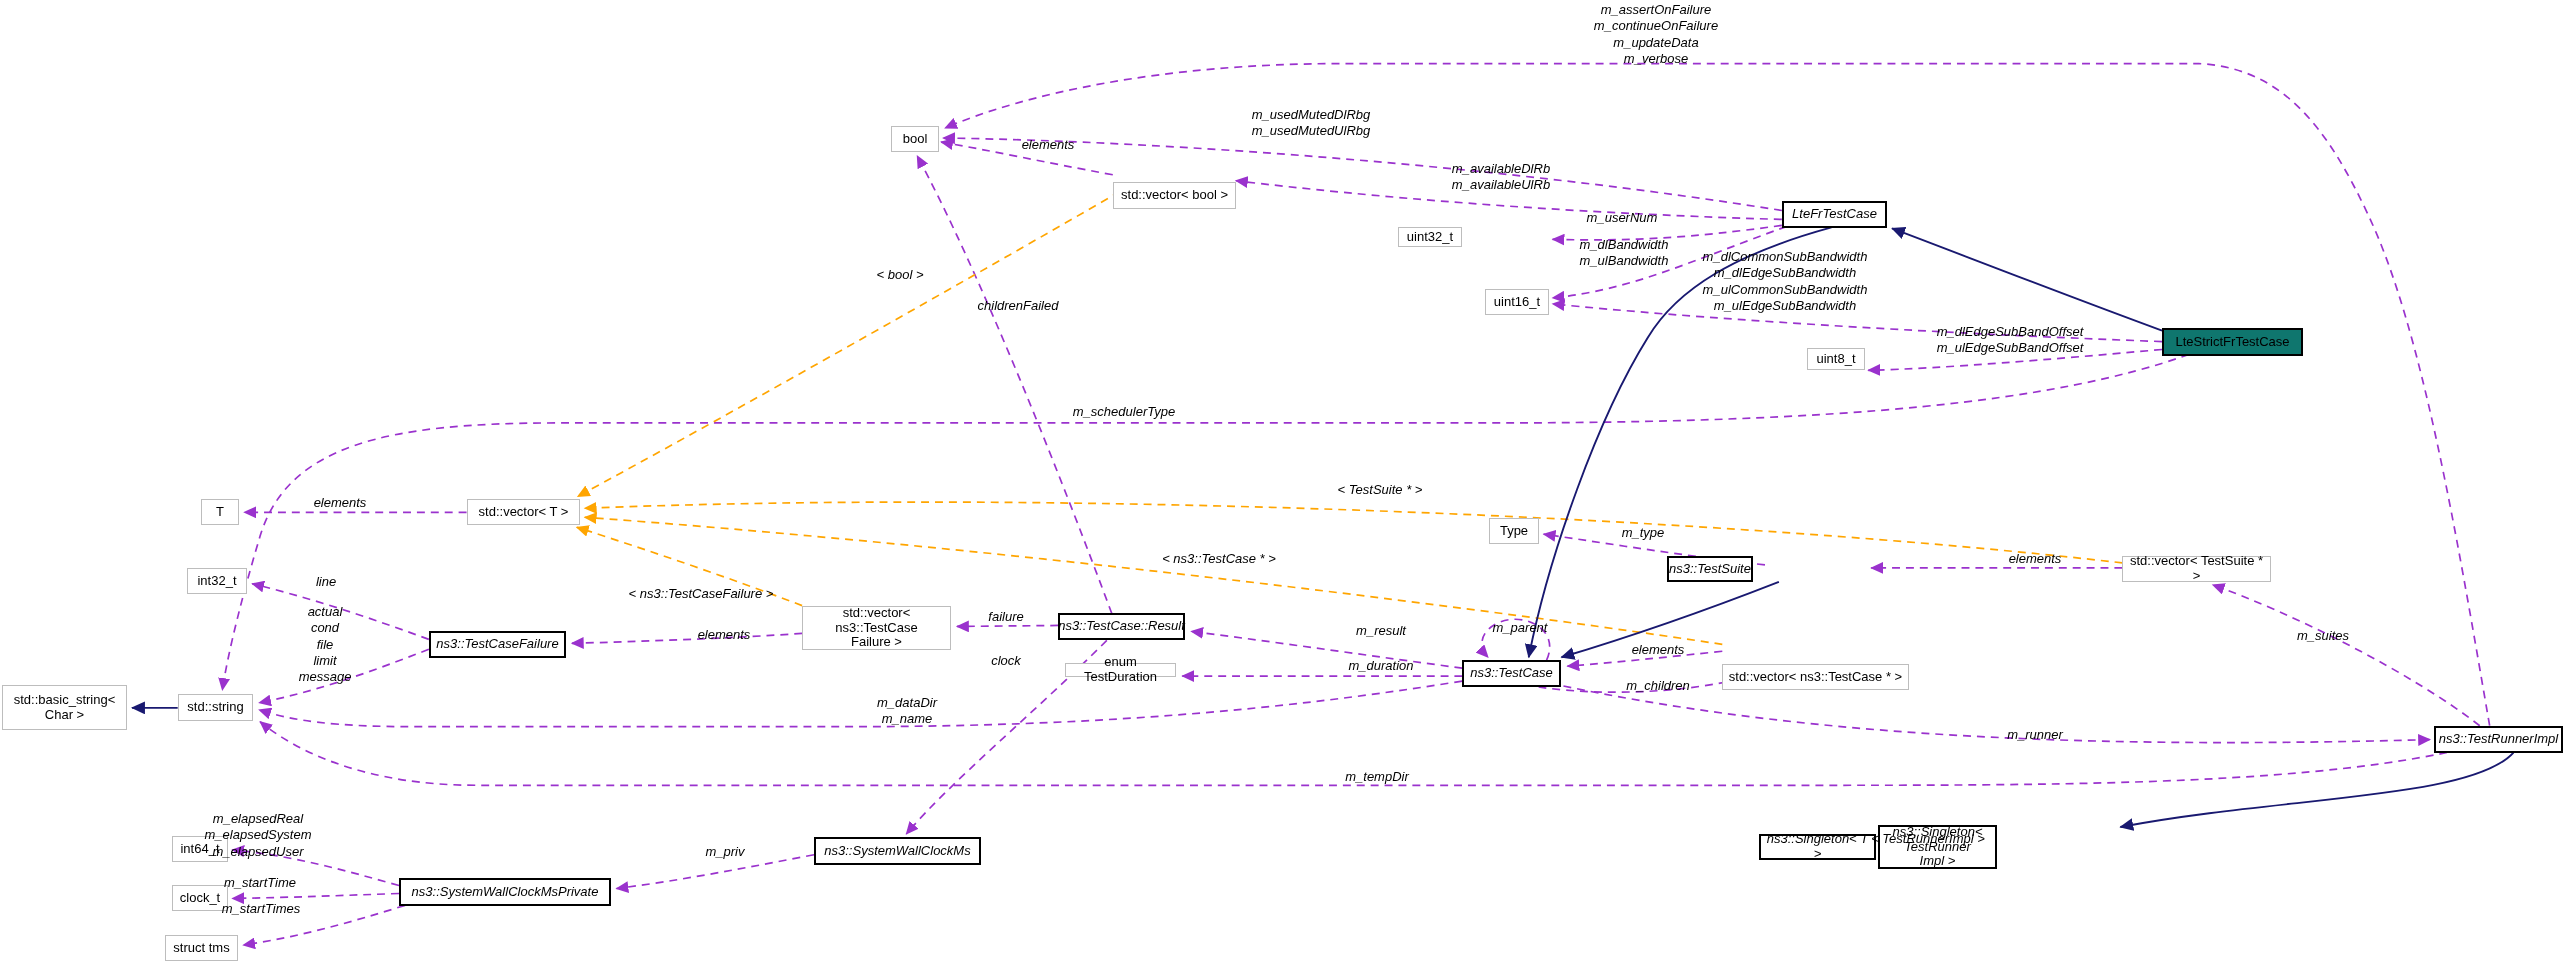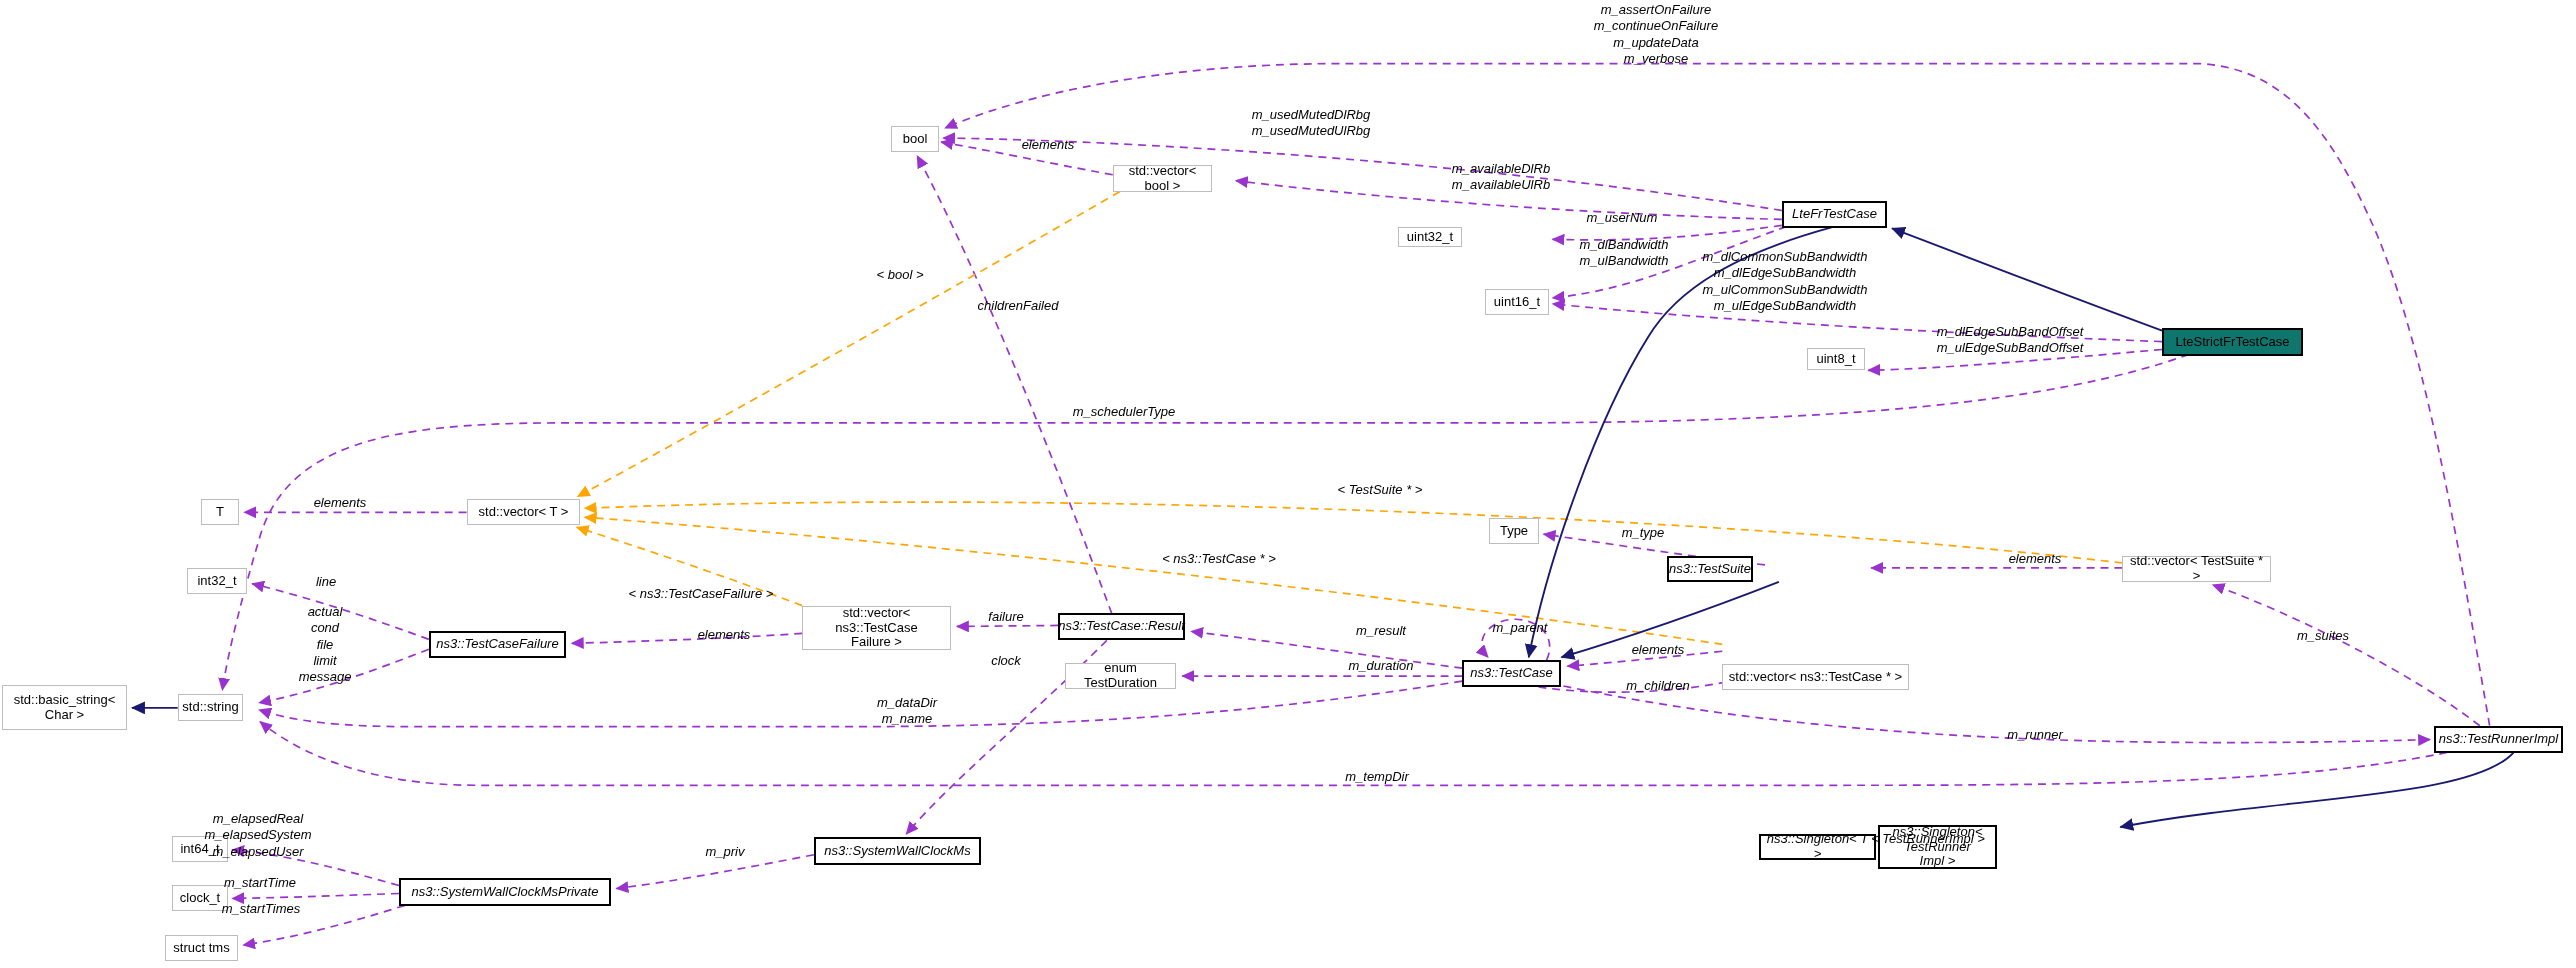--- a/index.html
+++ b/index.html
@@ -74,42 +74,42 @@
     <g fill="none" stroke="#191970" stroke-width="1.9">
       <path d="M 2178 333 C 2080 297 1980 258 1906 230" marker-end="url(#ab)"></path>
       <path d="M 1845 229 C 1750 255 1690 290 1660 340 C 1610 420 1560 560 1540 662" marker-end="url(#ab)"></path>
       <path d="M 1792 586 C 1710 618 1630 645 1573 662" marker-end="url(#ab)"></path>
       <path d="M 179 713 L 133 713" marker-end="url(#ab)"></path>
       <path d="M 2532 758 C 2490 805 2300 802 2136 833" marker-end="url(#ab)"></path>
     </g>
   </svg>
 
   <div class="node" style="left:891px;top:126px;width:48px;height:26px">bool</div>
-  <div class="node" style="left:1113px;top:165px;width:99px;height:27px">std::vector&lt; bool &gt;</div>
+  <div class="node" style="left:1113px;top:182px;width:123px;height:27px">std::vector&lt; bool &gt;</div>
   <div class="node bold" style="left:1782px;top:201px;width:105px;height:27px">LteFrTestCase</div>
   <div class="node" style="left:1398px;top:227px;width:64px;height:20px">uint32_t</div>
   <div class="node" style="left:1485px;top:289px;width:64px;height:26px">uint16_t</div>
   <div class="node highlight" style="left:2162px;top:328px;width:141px;height:28px">LteStrictFrTestCase</div>
   <div class="node" style="left:1807px;top:348px;width:58px;height:22px">uint8_t</div>
   <div class="node" style="left:201px;top:499px;width:38px;height:26px">T</div>
   <div class="node" style="left:467px;top:499px;width:113px;height:26px">std::vector&lt; T &gt;</div>
   <div class="node" style="left:187px;top:568px;width:60px;height:26px">int32_t</div>
   <div class="node bold" style="left:429px;top:631px;width:137px;height:27px">ns3::TestCaseFailure</div>
   <div class="node" style="left:802px;top:606px;width:149px;height:44px">std::vector&lt; ns3::TestCase
 Failure &gt;</div>
   <div class="node bold" style="left:1058px;top:613px;width:127px;height:27px">ns3::TestCase::Result</div>
-  <div class="node" style="left:1065px;top:663px;width:111px;height:26px">enum TestDuration</div>
+  <div class="node" style="left:1065px;top:663px;width:111px;height:14px">enum TestDuration</div>
   <div class="node" style="left:1489px;top:518px;width:50px;height:26px">Type</div>
   <div class="node bold" style="left:1667px;top:556px;width:86px;height:26px">ns3::TestSuite</div>
   <div class="node" style="left:2122px;top:556px;width:149px;height:26px">std::vector&lt; TestSuite * &gt;</div>
   <div class="node" style="left:1722px;top:664px;width:187px;height:26px">std::vector&lt; ns3::TestCase * &gt;</div>
   <div class="node bold" style="left:1462px;top:660px;width:99px;height:27px">ns3::TestCase</div>
   <div class="node" style="left:2px;top:685px;width:125px;height:45px">std::basic_string&lt;
 Char &gt;</div>
-  <div class="node" style="left:178px;top:694px;width:65px;height:27px">std::string</div>
+  <div class="node" style="left:178px;top:694px;width:75px;height:27px">std::string</div>
   <div class="node bold" style="left:2434px;top:726px;width:129px;height:27px">ns3::TestRunnerImpl</div>
   <div class="node" style="left:172px;top:836px;width:56px;height:26px">int64_t</div>
   <div class="node" style="left:172px;top:885px;width:56px;height:26px">clock_t</div>
   <div class="node" style="left:165px;top:935px;width:73px;height:26px">struct tms</div>
   <div class="node bold" style="left:399px;top:878px;width:212px;height:28px">ns3::SystemWallClockMsPrivate</div>
   <div class="node bold" style="left:814px;top:837px;width:167px;height:28px">ns3::SystemWallClockMs</div>
   <div class="node bold" style="left:1759px;top:834px;width:117px;height:26px">ns3::Singleton&lt; T &gt;</div>
   <div class="node bold" style="left:1878px;top:825px;width:119px;height:44px">ns3::Singleton&lt; TestRunner
 Impl &gt;</div>
 

